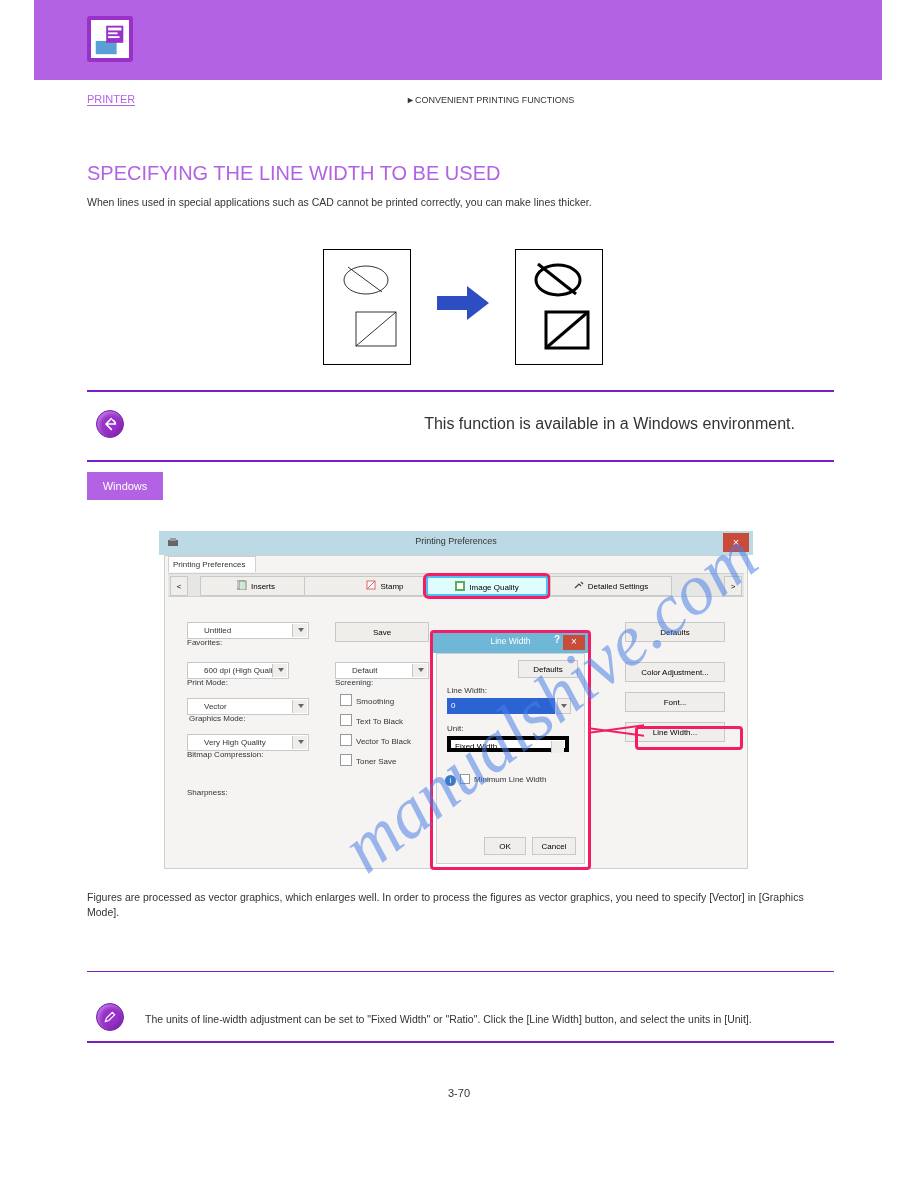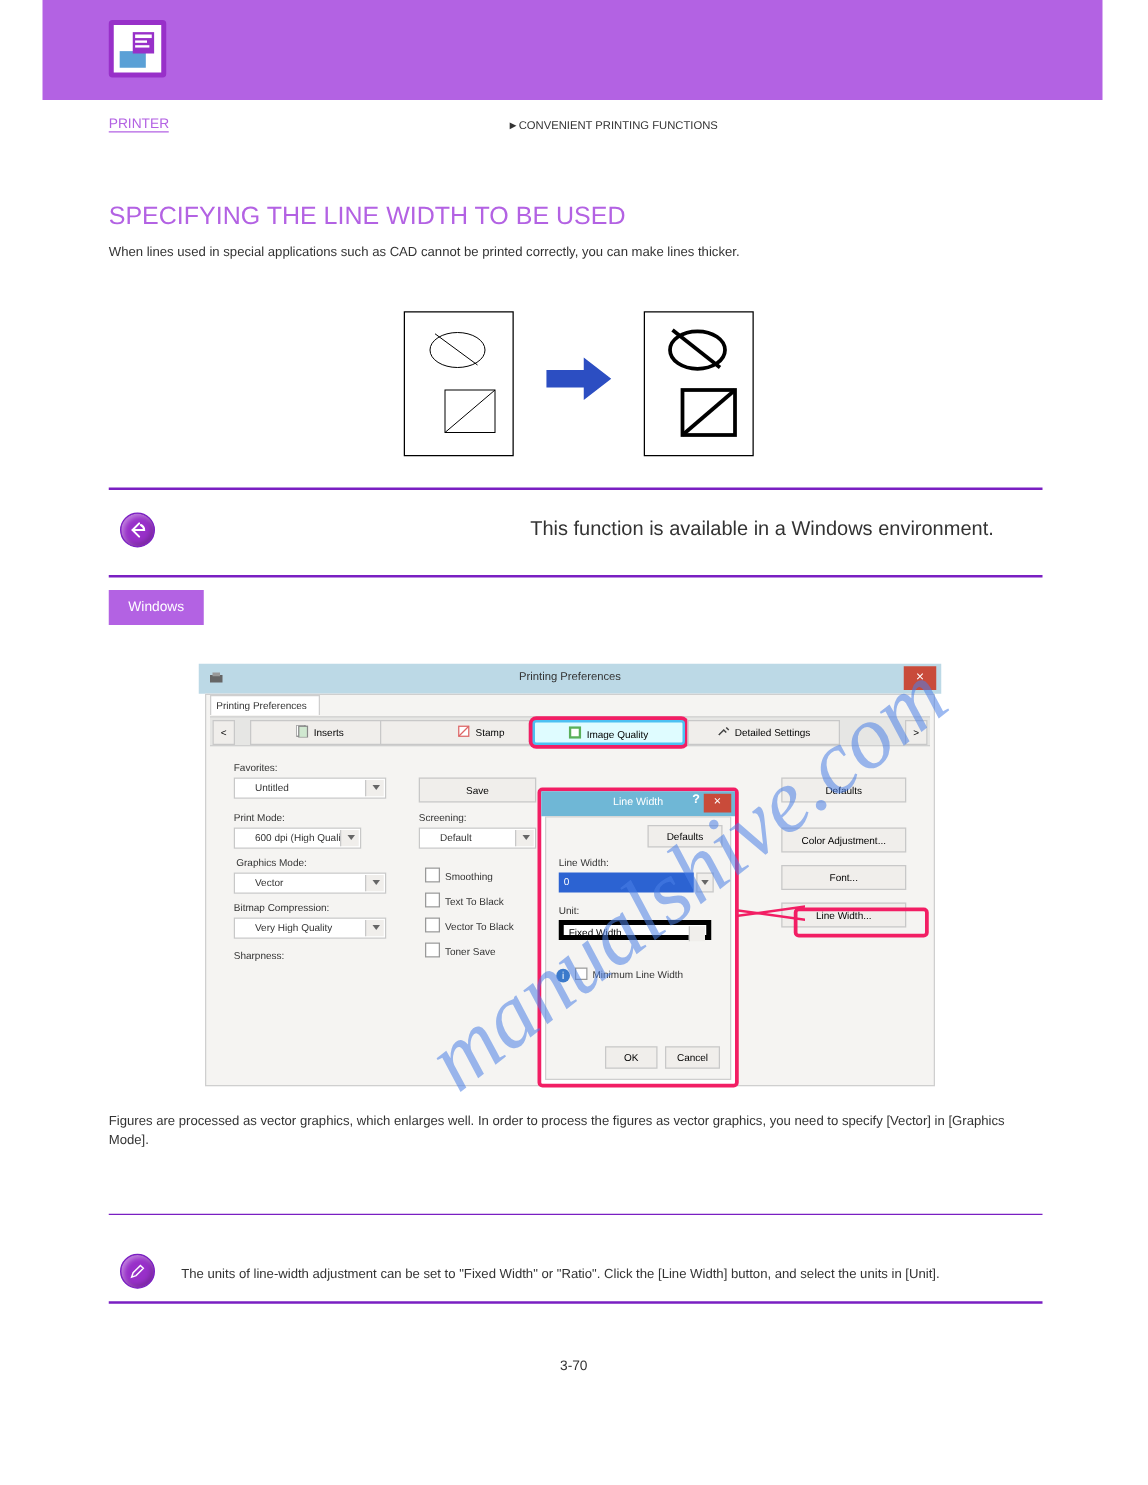--- a/index.html
+++ b/index.html
@@ -146,21 +146,21 @@
   .dark-nav.left { left:2px; }
   .dark-nav.right { right:2px; }
   .dark-inserts { left:22px; width:112px;margin-left:10px; }
   .dark-stamp { left:136px; width:120px;padding-left:42px; }
   .dark-imgq { left:258px; width:122px; background:#dffcff; border:2px solid #4cc0f2; }
   .dark-detset { left:382px; width:122px; }
   .btn-icon { display:inline-block; width:10px; height:10px; margin-right:4px; vertical-align:-1px; }
   .hl-red { box-shadow:0 0 0 3px #f21e64; border-radius:3px; }
 
   .pp-field-area { position:absolute; left:0; top:44px; right:0; bottom:0; }
-  .lbl { position:absolute; font-size:8px; color:#333; }
+  .lbl { position:absolute; font-size:8px; color:#333;margin-top:28px; }
   .drop {
     position:absolute; height:17px;
     background:#fff; border:1px solid #c8c8c8;
     font-size:8px; line-height:15px; padding-left:16px; color:#333;
   }
   .drop::after {
     content:""; position:absolute; right:1px; top:1px;
     width:14px; height:13px; background:#f0eeeb; border-left:1px solid #c8c8c8;
   }
   .drop .caret { position:absolute; right:4px; top:5px; width:0;height:0; border-left:3px solid transparent; border-right:3px solid transparent; border-top:4px solid #666; z-index:2; }

